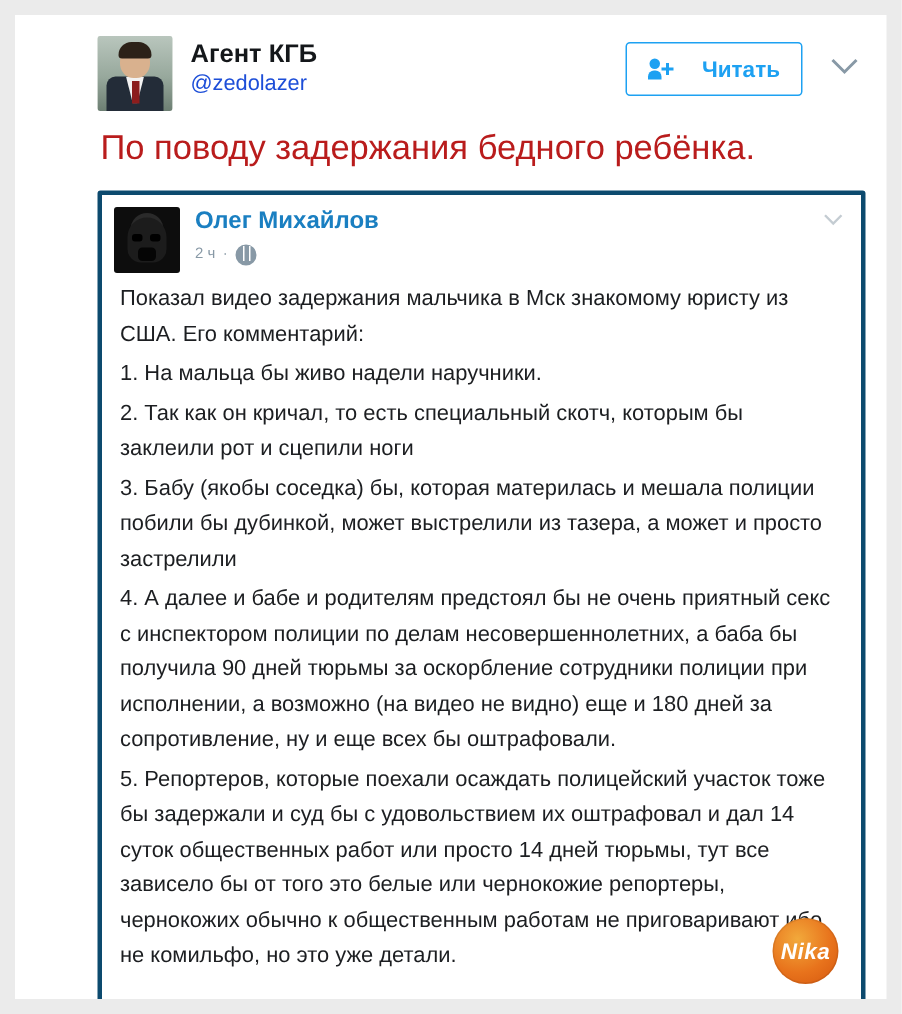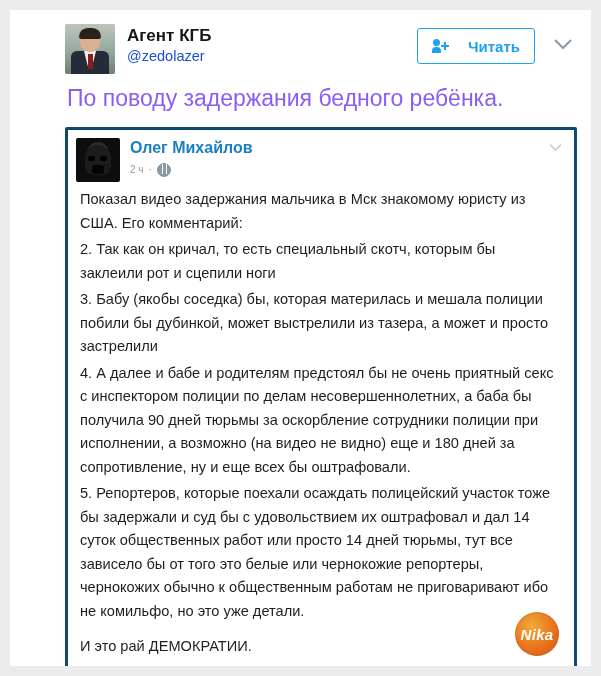--- a/index.html
+++ b/index.html
@@ -185,21 +185,21 @@
     justify-content: center;
     color: #8899a6;
     cursor: pointer;
   }
   .chevron svg { display: block; }
   
   .tweet-text {
     padding: 4px 16px 10px 16px;
     font-size: 23px;
     line-height: 29px;
-    color: #8b5cf6;
+    color: #b91c1c;
     font-family: "Liberation Sans", sans-serif;
   }
   
   .quoted {
     margin: 4px 14px 0 14px;
     border: 3px solid #0c4a6e;
     border-radius: 2px;
     box-sizing: border-box;
     position: relative;
     background: #fff;
@@ -393,20 +393,21 @@
         </div>
         <div class="q-chevron">
           <svg width="13" height="9" viewBox="0 0 13 9" aria-hidden="true">
             <path d="M1 1.5 L6.5 7 L12 1.5" fill="none" stroke="#c4ccd2" stroke-width="1.6"></path>
           </svg>
         </div>
       </div>
 
       <div class="q-body">
         <p>Показал видео задержания мальчика в Мск знакомому юристу из США. Его комментарий:</p>
+        <p>1. На мальца бы живо надели наручники.</p>
         <p>2. Так как он кричал, то есть специальный скотч, которым бы заклеили рот и сцепили ноги</p>
         <p>3. Бабу (якобы соседка) бы, которая материлась и мешала полиции побили бы дубинкой, может выстрелили из тазера, а может и просто застрелили</p>
         <p>4. А далее и бабе и родителям предстоял бы не очень приятный секс с инспектором полиции по делам несовершеннолетних, а баба бы получила 90 дней тюрьмы за оскорбление сотрудники полиции при исполнении, а возможно (на видео не видно) еще и 180 дней за сопротивление, ну и еще всех бы оштрафовали.</p>
         <p>5. Репортеров, которые поехали осаждать полицейский участок тоже бы задержали и суд бы с удовольствием их оштрафовал и дал 14 суток общественных работ или просто 14 дней тюрьмы, тут все зависело бы от того это белые или чернокожие репортеры, чернокожих обычно к общественным работам не приговаривают ибо не комильфо, но это уже детали.</p>
         <p class="last">И это рай ДЕМОКРАТИИ.</p>
       </div>
     </div>
 
     <div class="watermark">Nika</div>
   </div>

